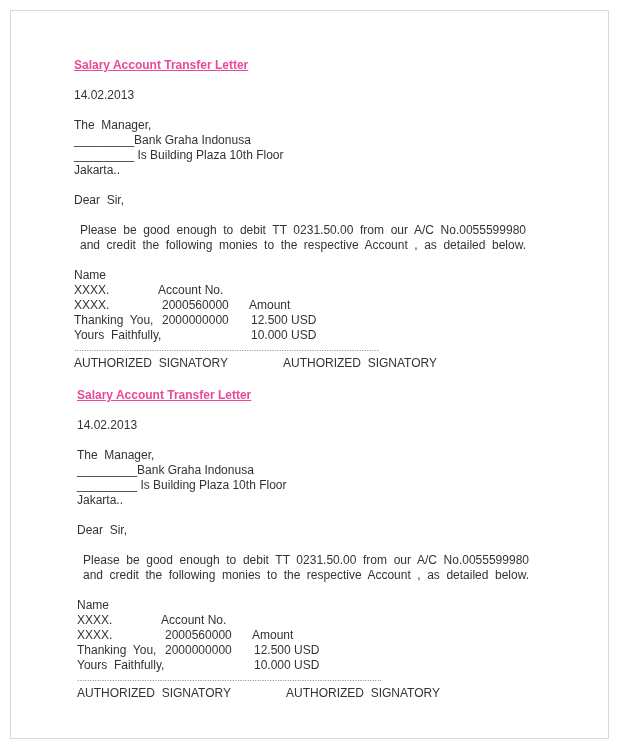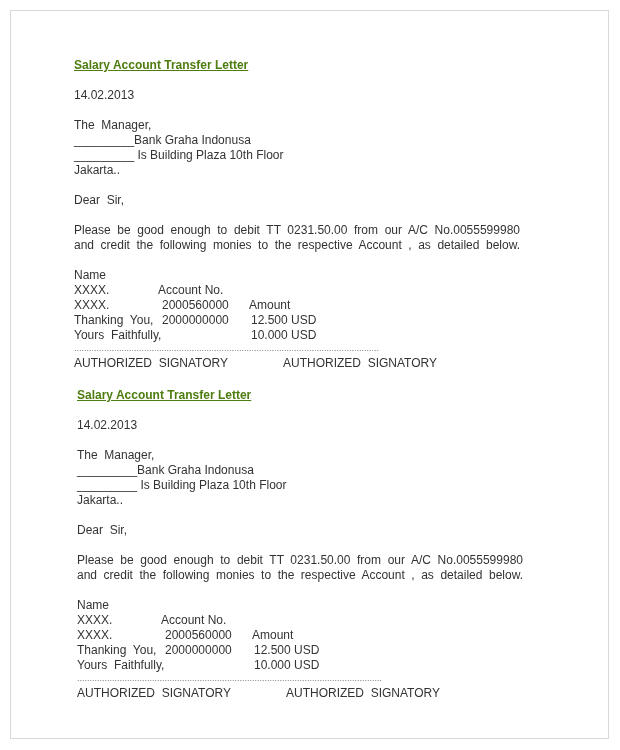--- a/index.html
+++ b/index.html
@@ -6,22 +6,22 @@
   body { width: 620px; height: 750px; position: relative; overflow: hidden; }
   .page {
     position: absolute; left: 10px; top: 10px; width: 599px; height: 729px;
     border: 1px solid #d9d9d9; background: #fff; box-sizing: border-box;
   }
   .letter {
     position: absolute; font-family: "Liberation Sans", sans-serif;
     font-size: 12px; color: #333; line-height: 15px;
   }
   .letter .ln { position: absolute; left: 0; white-space: pre; }
-  .title { font-weight: bold; text-decoration: underline; color: #4d7c0f; }
-  .just { width: 446px; text-align: justify; text-align-last: justify; white-space: normal !important; }
+  .title { font-weight: bold; text-decoration: underline; color: #ec4899; }
+  .just { width: 446px; text-align: justify; text-align-last: justify; white-space: normal !important; margin-left: 6px; }
   .dots { color: #777; font-size: 9px; letter-spacing: 0; }
   .col { position: absolute; white-space: pre; }
 </style>
 </head>
 <body>
 
 <div class="page"></div>
 
 <div class="letter" style="left:74px; top:58px;">
   <div class="ln title" style="top:0px;">Salary Account Transfer Letter</div>

